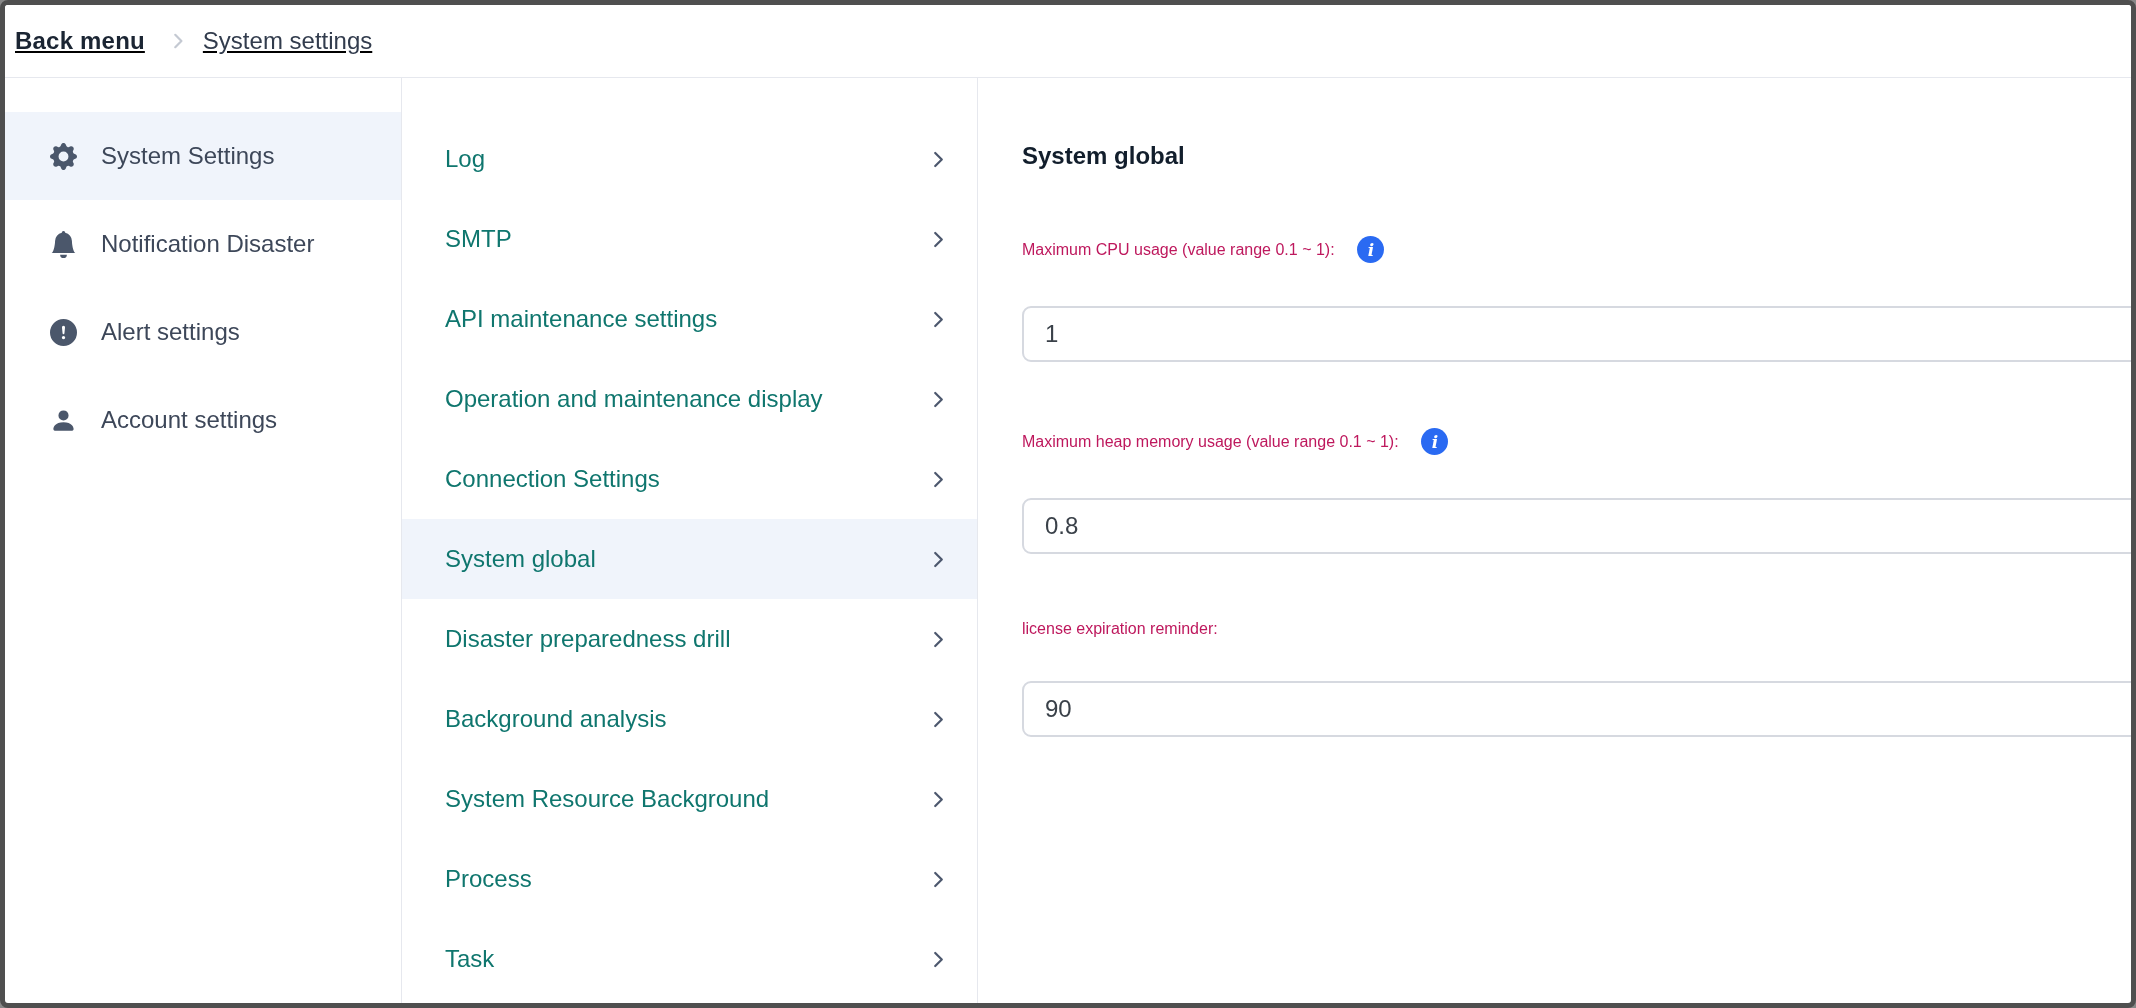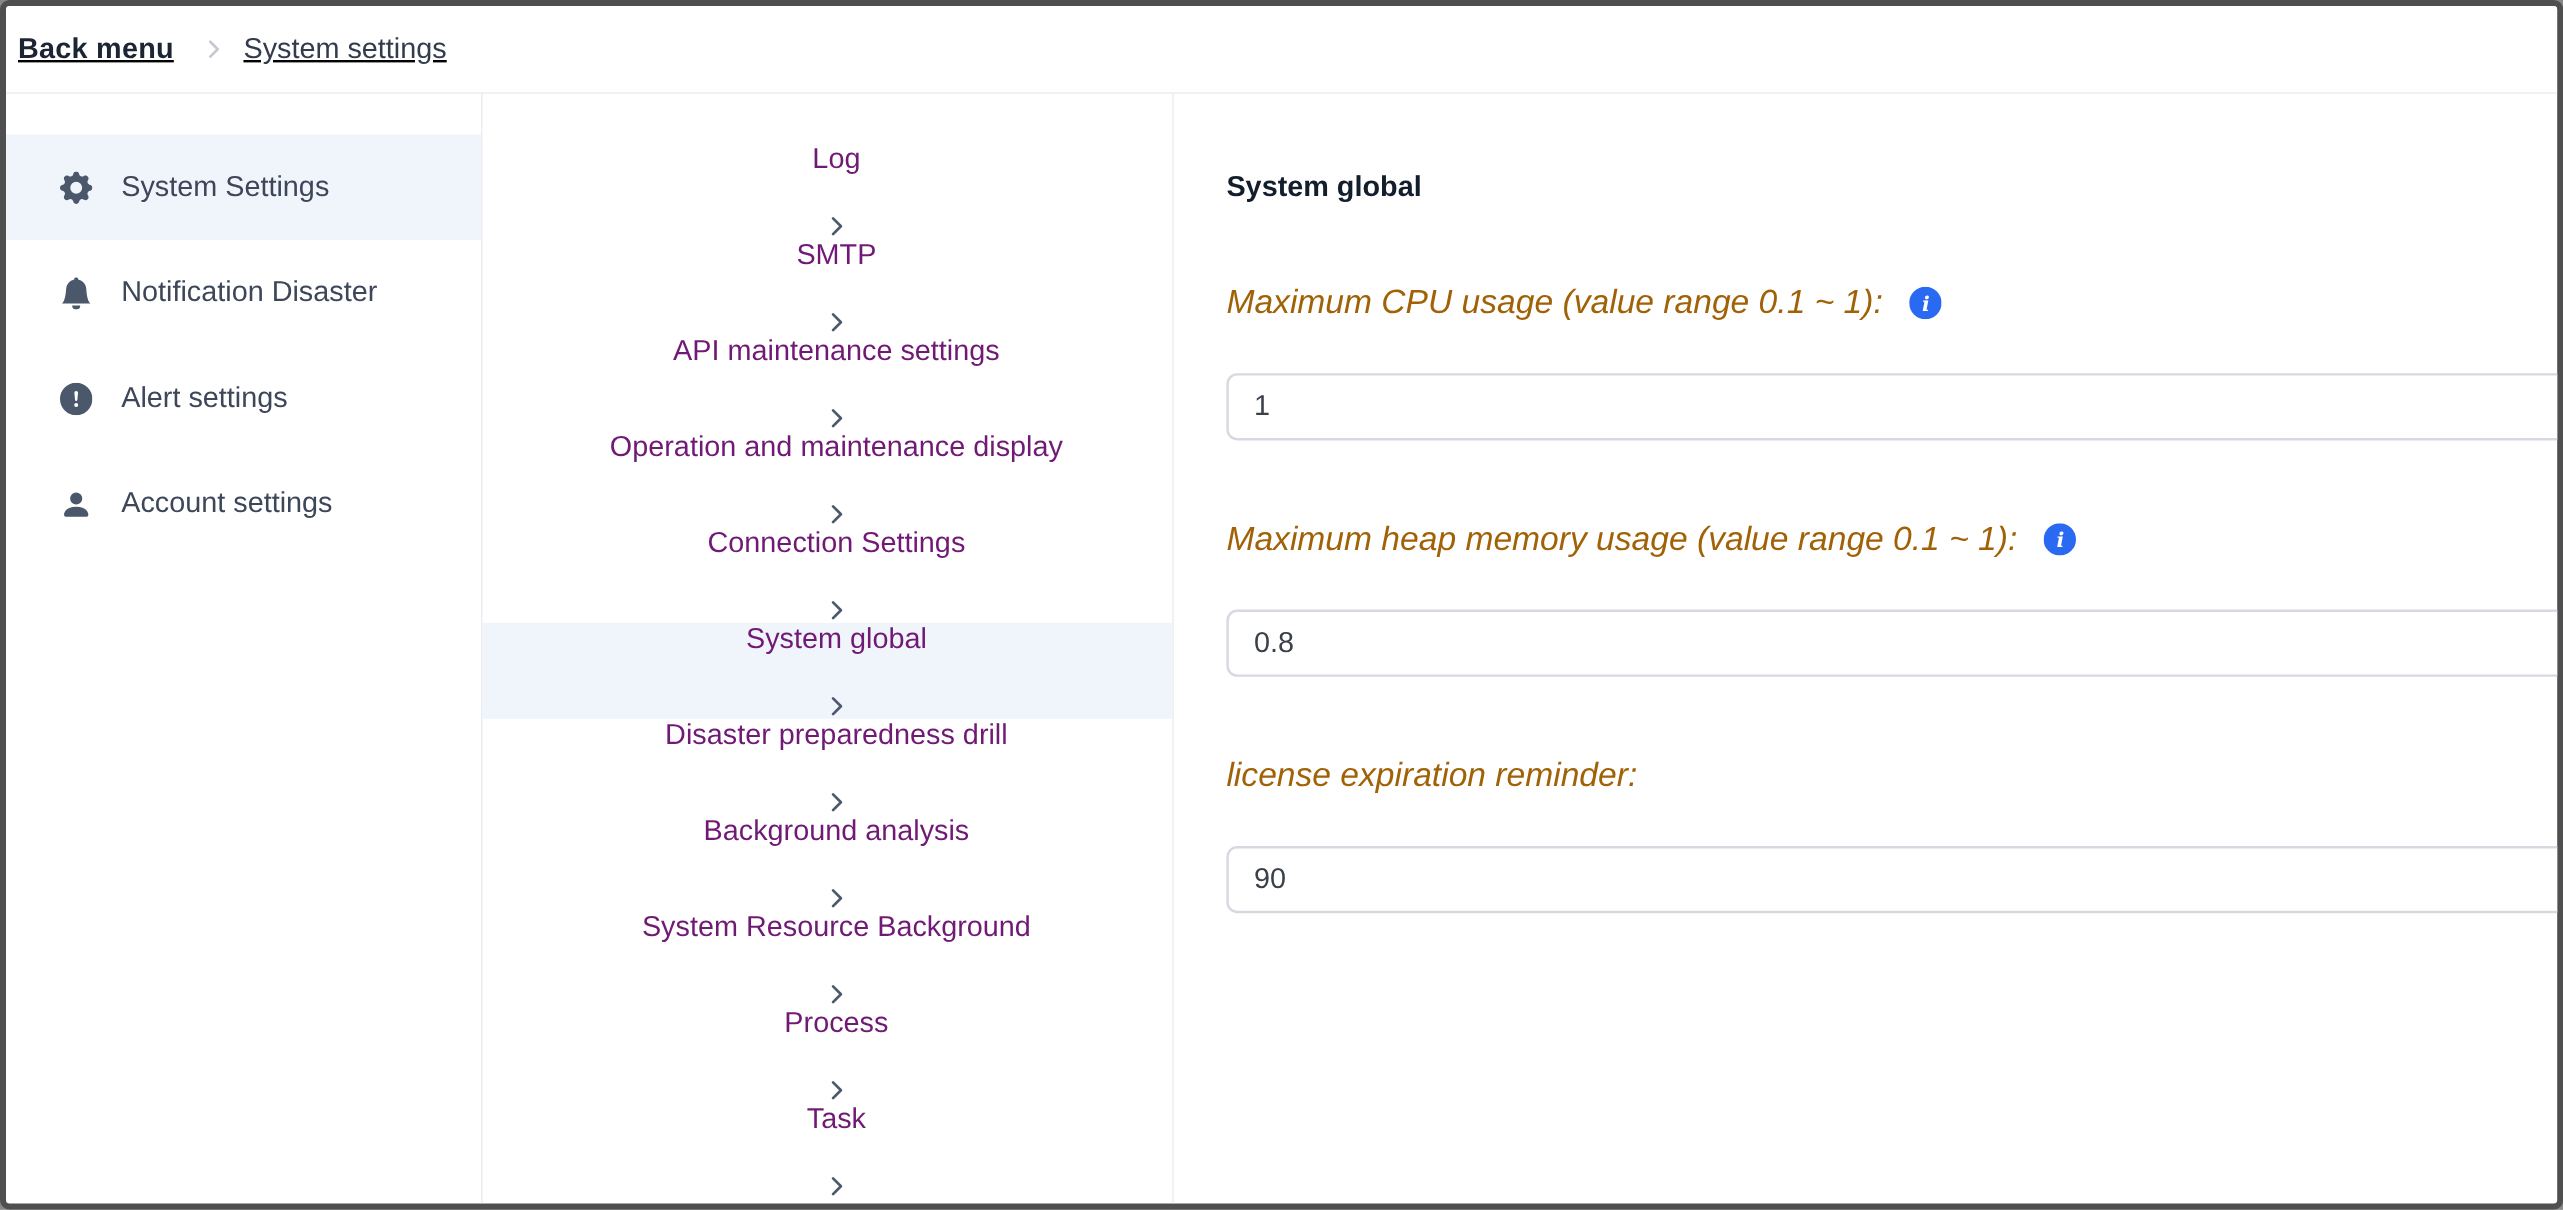--- a/index.html
+++ b/index.html
@@ -31,32 +31,32 @@
     font-size:24px; color:#3d4759; cursor:pointer;
   }
   .side-item.active { background:#f0f4fb; }
   .side-item .ic { width:28px; height:28px; margin-right:24px; flex:0 0 28px; display:flex; align-items:center; justify-content:center; }
   .side-item .ic svg { width:27px; height:27px; fill:#4b576b; }
 
   
   .submenu { width:576px; flex:0 0 576px; border-right:1px solid #e6e8ee; padding-top:41px; }
   .menu-item {
     height:80px; display:flex; align-items:center; justify-content:space-between;
-    padding:0 28px 0 43px; font-size:24px; color:#701a75; cursor:pointer;flex-direction:column;
+    padding:0 28px 0 43px; font-size:24px; color:#0f766e; cursor:pointer;
   }
   .menu-item.active { background:#f0f4fb; }
   .menu-item .chev { display:flex; align-items:center; }
   .menu-item .chev svg { width:21px; height:21px; stroke:#4d586e; }
 
   
   .content { flex:1; padding:64px 0 0 44px; min-width:0; }
   .panel-title { font-size:24px; font-weight:700; color:#121e2c; }
   .field { margin-top:0; }
   .field-label-row { display:flex; align-items:center; margin-top:66px; }
-  .field-label { font-size:28px; color:#a16207;font-style:italic; }
+  .field-label { font-size:16px; color:#be185d; }
   .info-badge { margin-left:22px; width:27px; height:27px; flex:0 0 27px; }
   .field-input {
     display:block; margin-top:43px; width:1160px; height:56px;
     border:2px solid #d6d9e0; border-radius:9px; outline:none;
     font-family:"Liberation Sans", sans-serif; font-size:24px; color:#3a4149;
     padding-left:21px; background:#fff;
   }
 </style>
 </head>
 <body>

